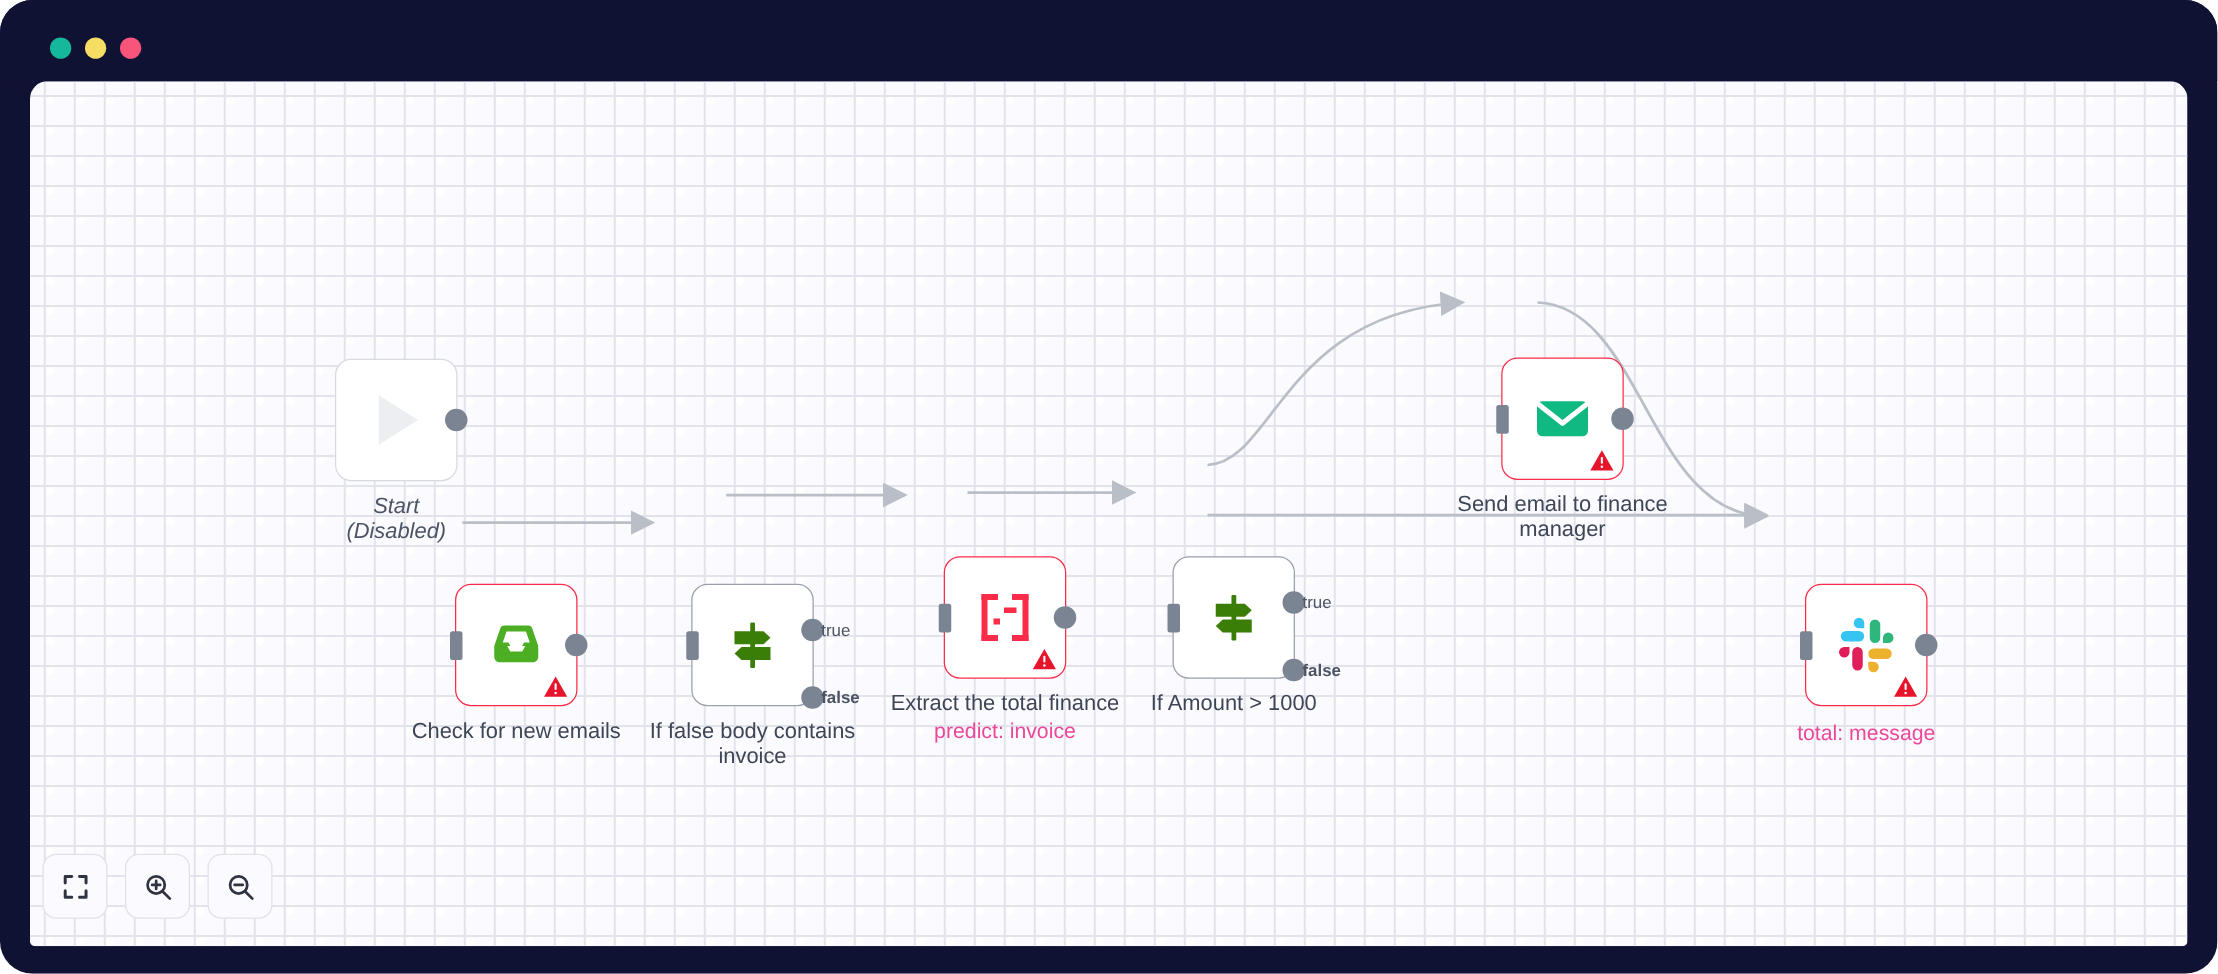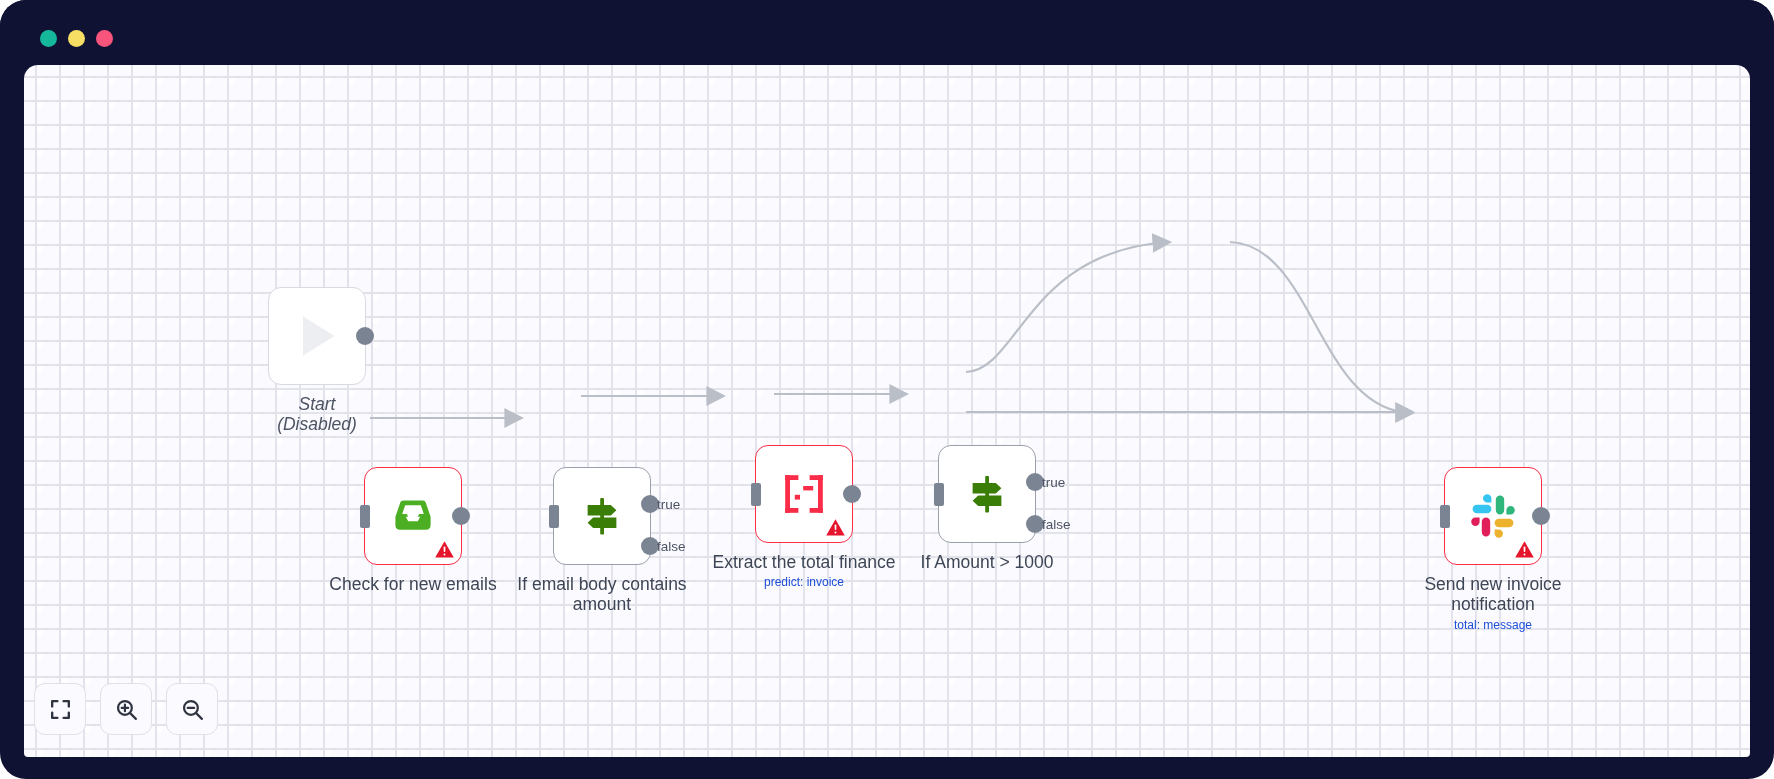--- a/index.html
+++ b/index.html
@@ -76,21 +76,21 @@
 
   
   .port {
     position: absolute;
     width: 18px; height: 18px; border-radius: 50%;
     background: #7b8492;
     top: 50%; margin-top: -9px;
   }
   .port.out { right: -9px; padding-left: 12px; }
   .port.out.hi { top: 27px; margin-top: 0; }
-  .port.out.lo { top: 69px; margin-top: 0; }
+  .port.out.lo { top: 69px; margin-top: 12px; font-weight: bold; }
 
   .inport {
     position: absolute; left: -5px; top: 50%;
     margin-top: -11px;
     width: 10px; height: 23px; border-radius: 2px;
     background: #7b8492;
   }
 
   .portlabel {
     position: absolute;
@@ -106,22 +106,22 @@
     text-align: center;
     font-size: 17.5px;
     line-height: 1.17;
     color: #3e4655;
     left: 50%;
     margin-left: -106px;
     top: 106px;
   }
   .cap .sub {
     display: block;
-    font-size: 12px;
-    color: #1d4ed8;
+    font-size: 17px;
+    color: #ec4899;
     margin-top: 3px;
     line-height: 1.2;
   }
   .node.start .cap { color: #4c5463; }
 
   
   #toolbar { position: absolute; left: 10px; bottom: 22px; display: flex; gap: 14px; }
   .tbtn {
     width: 52px; height: 52px;
     background: #fafaff;
@@ -205,21 +205,21 @@
         <rect x="11.1" y="3.0" width="1.9" height="18.2" rx="0.5" fill="#3a7d07"></rect>
         <path d="M4.8 6.5 L16.4 6.5 L19.2 9.1 L16.4 11.7 L4.8 11.7 Z" fill="#3a7d07"></path>
         <path d="M19.2 12.8 L7.6 12.8 L4.8 15.4 L7.6 18.0 L19.2 18.0 Z" fill="#3a7d07"></path>
       </svg>
       <span class="port out hi">
         <span class="portlabel" style="top:9px">true</span>
       </span>
       <span class="port out lo">
         <span class="portlabel" style="top:9px">false</span>
       </span>
-      <div class="cap">If email body contains amount</div>
+      <div class="cap">If false body contains invoice</div>
     </div>
 
     <div class="node err" style="left:731px; top:380px;">
       <span class="inport"></span>
       <svg class="glyph" viewBox="0 0 24 24">
         <g fill="#fb2c47">
           <rect x="2.6" y="2.6" width="6.6" height="2.4"></rect>
           <rect x="2.6" y="2.6" width="2.4" height="18.8"></rect>
           <rect x="2.6" y="19.0" width="6.6" height="2.4"></rect>
           <rect x="14.8" y="2.6" width="6.6" height="2.4"></rect>
@@ -250,39 +250,52 @@
       </svg>
       <span class="port out hi">
         <span class="portlabel" style="top:9px">true</span>
       </span>
       <span class="port out lo">
         <span class="portlabel" style="top:9px">false</span>
       </span>
       <div class="cap">If Amount &gt; 1000</div>
     </div>
 
+    <div class="node err" style="left:1177px; top:221px;">
+      <span class="inport"></span>
+      <svg class="glyph" viewBox="0 0 24 24">
+        <rect x="1.8" y="5.0" width="20.4" height="14.0" rx="2.2" fill="#10b981"></rect>
+        <path d="M2.6 6.4 L12 13.8 L21.4 6.4" fill="none" stroke="#ffffff" stroke-width="2.0" stroke-linecap="round" stroke-linejoin="round"></path>
+      </svg>
+      <svg class="warn" viewBox="0 0 24 24">
+        <path d="M12 2.6 L22.6 21 L1.4 21 Z" fill="#e5152c"></path>
+        <rect x="11.05" y="8.6" width="1.9" height="6.3" rx="0.9" fill="#ffffff"></rect>
+        <circle cx="12" cy="17.6" r="1.15" fill="#ffffff"></circle>
+      </svg>
+      <span class="port out"></span>
+      <div class="cap">Send email to finance manager</div>
+    </div>
 
     <div class="node err" style="left:1420px; top:402px;">
       <span class="inport"></span>
       <svg class="glyph" viewBox="0 0 24 24">
         <g>
           <path d="M5.3 14.9a2.1 2.1 0 1 1-2.1-2.1h2.1zM6.4 14.9a2.1 2.1 0 0 1 4.2 0v5.2a2.1 2.1 0 0 1-4.2 0z" fill="#e01e5a"></path>
           <path d="M9.1 5.3a2.1 2.1 0 1 1 2.1-2.1v2.1zM9.1 6.4a2.1 2.1 0 0 1 0 4.2H3.9a2.1 2.1 0 0 1 0-4.2z" fill="#36c5f0"></path>
           <path d="M18.7 9.1a2.1 2.1 0 1 1 2.1 2.1h-2.1zM17.6 9.1a2.1 2.1 0 0 1-4.2 0V3.9a2.1 2.1 0 0 1 4.2 0z" fill="#2eb67d"></path>
           <path d="M14.9 18.7a2.1 2.1 0 1 1-2.1 2.1v-2.1zM14.9 17.6a2.1 2.1 0 0 1 0-4.2h5.2a2.1 2.1 0 0 1 0 4.2z" fill="#ecb22e"></path>
         </g>
       </svg>
       <svg class="warn" viewBox="0 0 24 24">
         <path d="M12 2.6 L22.6 21 L1.4 21 Z" fill="#e5152c"></path>
         <rect x="11.05" y="8.6" width="1.9" height="6.3" rx="0.9" fill="#ffffff"></rect>
         <circle cx="12" cy="17.6" r="1.15" fill="#ffffff"></circle>
       </svg>
       <span class="port out"></span>
       <div class="cap">
-        <span>Send new invoice notification</span>
         <span class="sub">total: message</span>
       </div>
     </div>
 
     <div id="toolbar">
       <div class="tbtn">
         <svg viewBox="0 0 24 24" fill="none" stroke="#2f3440" stroke-width="2.3" stroke-linecap="round" stroke-linejoin="round">
           <path d="M4 9V4h5M20 9V4h-5M4 15v5h5M20 15v5h-5"></path>
         </svg>
       </div>

